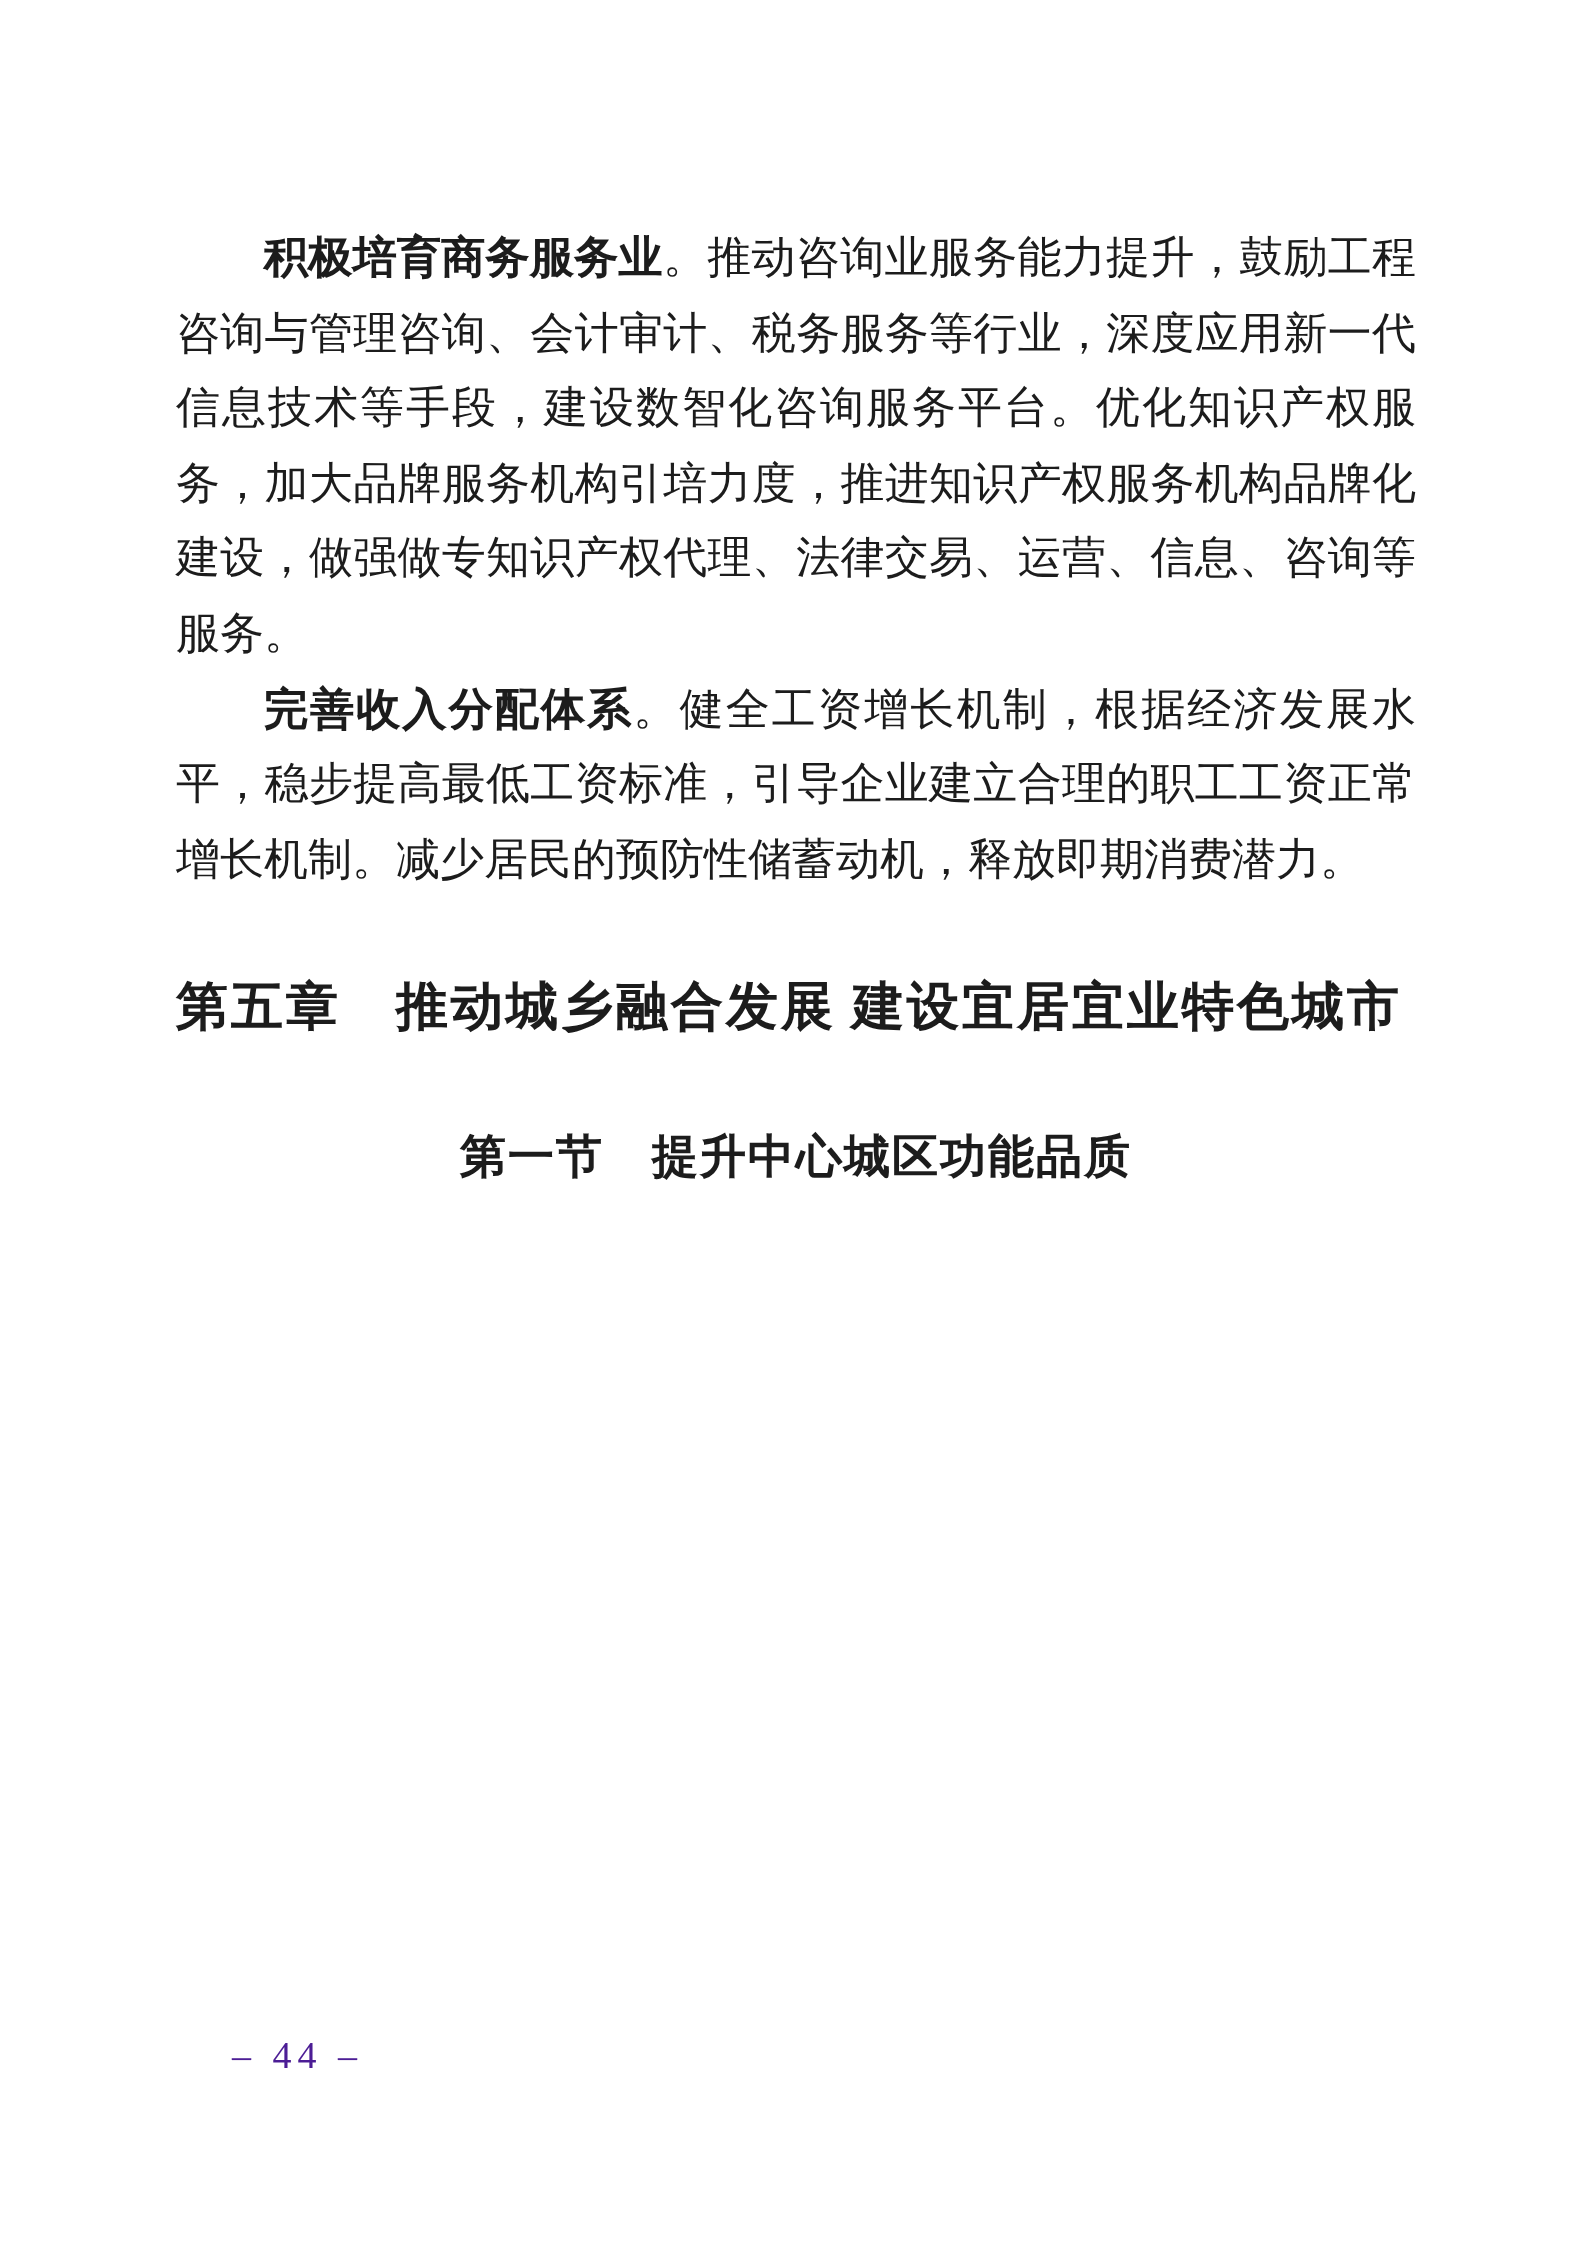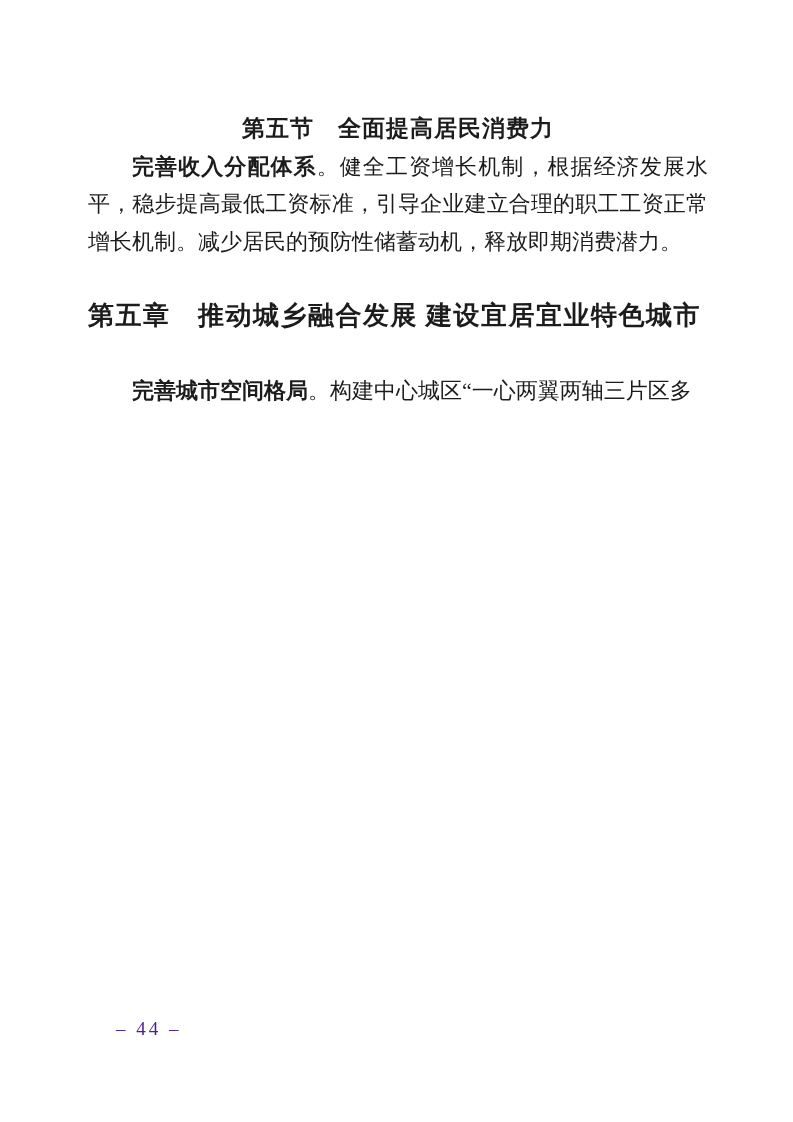--- a/index.html
+++ b/index.html
@@ -62,28 +62,28 @@
     font-family: "Liberation Serif", "DejaVu Serif", serif;
     color: #4c1d95;
   }
 </style>
 </head>
 <body>
 
 <div class="page">
   <div class="content">
 
+    <p class="para"><span class="lead">积极培育商务服务业</span><span>。推动咨询业服务能力提升，鼓励工程咨询与管理咨询、会计审计、税务服务等行业，深度应用新一代信息技术等手段，建设数智化咨询服务平台。优化知识产权服务，加大品牌服务机构引培力度，推进知识产权服务机构品牌化建设，做强做专知识产权代理、法律交易、运营、信息、咨询等服务。</span></p>
 
-    <h3 class="section-heading">第五节　全面提高居民消费力</h3>
 
     <p class="para"><span class="lead">完善收入分配体系</span><span>。健全工资增长机制，根据经济发展水平，稳步提高最低工资标准，引导企业建立合理的职工工资正常增长机制。减少居民的预防性储蓄动机，释放即期消费潜力。</span></p>
 
 
     <h2 class="chapter-heading">第五章　推动城乡融合发展 建设宜居宜业特色城市</h2>
 
 
+    <h3 class="section-heading">第一节　提升中心城区功能品质</h3>
 
-    <p class="para"><span class="lead">完善城市空间格局</span><span>。构建中心城区“一心两翼两轴三片区多</span></p>
 
   </div>
 
   <div class="page-number">– 44 –</div>
 </div>
 
 </body></html>

